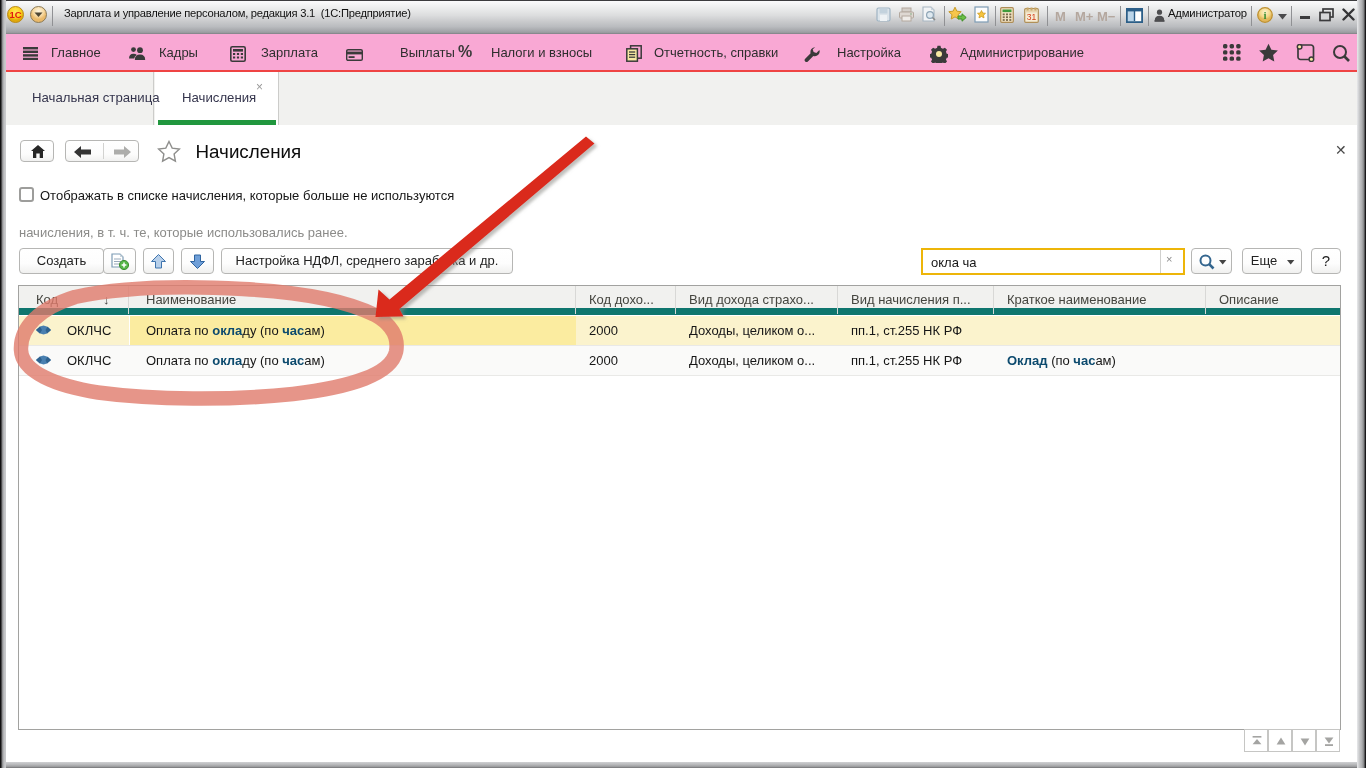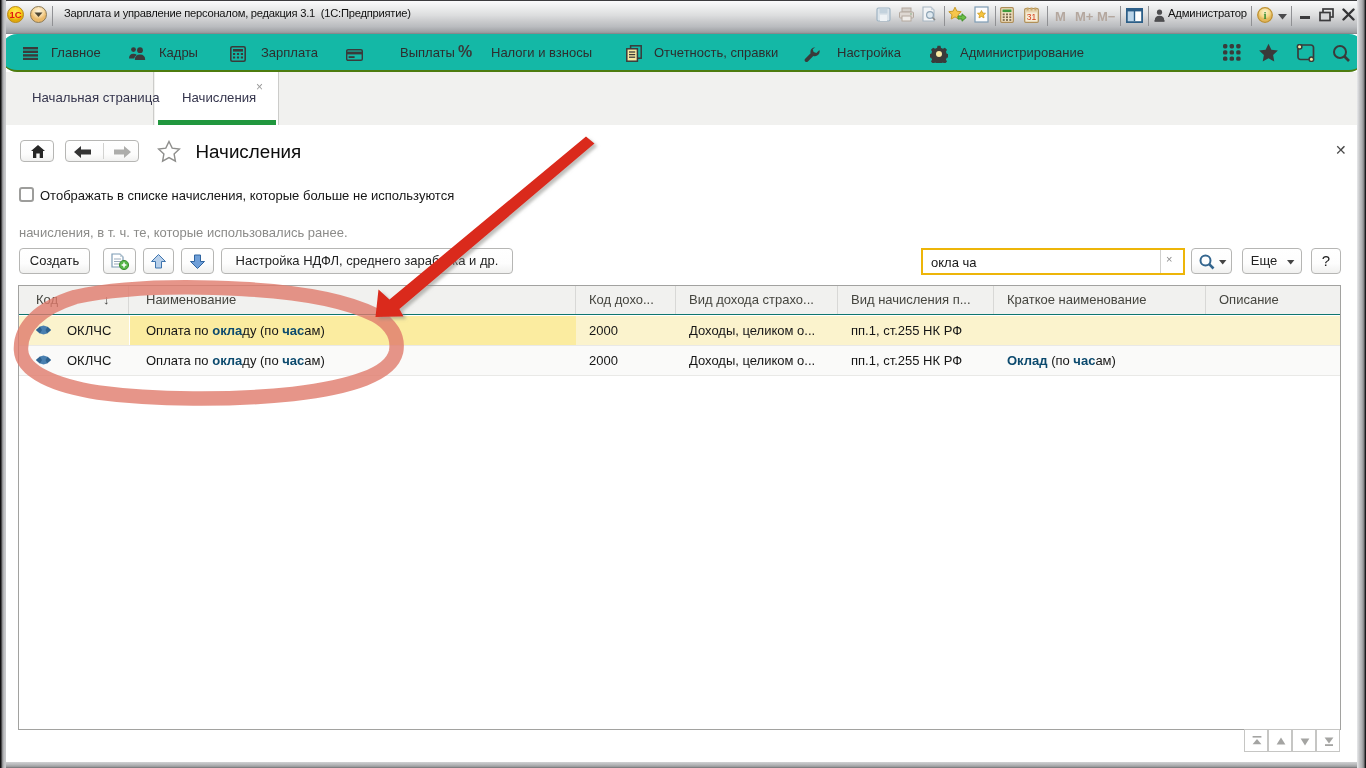--- a/index.html
+++ b/index.html
@@ -10,22 +10,22 @@
 
 #titlebar { position:absolute; left:0; top:1px; width:1366px; height:33px;
   background:linear-gradient(180deg,#fbfbfc 0%,#eceded 22%,#dcddde 45%,#cbccce 62%,#babcbf 80%,#a2a4a8 95%,#96989c 100%);
   border-bottom:1px solid #88898d; border-radius:7px 7px 0 0; }
 #topdark { position:absolute; left:0; top:0; width:1366px; height:9px; background:#3c3c3e; }
 #titlebar .ttext { position:absolute; left:64px; top:5.5px; font-size:11.2px; color:#111; letter-spacing:-0.25px; }
 .tsep { position:absolute; top:5px; width:1px; height:20px; background:#909194; }
 .mmtxt { position:absolute; top:8px; font-size:13px; font-weight:bold; color:#b4a79e; }
 
 
-#menubar { position:absolute; left:1px; top:34px; width:1364px; height:38px; background:#14b8a6;
-  border-bottom:2px solid #4d7c0f;border-radius:16px; }
+#menubar { position:absolute; left:1px; top:34px; width:1364px; height:38px; background:#f9a8d4;
+  border-bottom:2px solid #ef4444; }
 .mtxt { position:absolute; top:11px; font-size:13px; color:#2e2e2e; white-space:nowrap; }
 
 
 #tabbar { position:absolute; left:1px; top:72px; width:1364px; height:53px; background:#f1f1ef; }
 .tab1 { position:absolute; left:5px; top:0; width:148px; height:53px; background:#f1f1ef;
   border-right:1px solid #ccccca; }
 .tab2 { position:absolute; left:154px; top:0; width:124px; height:53px; background:#ffffff;
   border-right:1px solid #ccccca; }
 .tabtxt { position:absolute; top:90px; font-size:13.2px; color:#35354d; white-space:nowrap; z-index:5;margin-left:12px;}
 .green { position:absolute; left:158px; top:120px; width:118px; height:5px; background:#21973e; z-index:5;}
@@ -45,21 +45,21 @@
 
 .cbtn { position:absolute; top:123px; height:26px; background:linear-gradient(180deg,#ffffff 0%,#fdfdfd 60%,#f0f0ef 100%);
   border:1px solid #b6b6b4; border-radius:4px; font-size:13px; color:#222; text-align:center; line-height:23px;}
 #searchbox { position:absolute; left:915px; top:123px; width:264px; height:27px; border:2px solid #edb509; background:#fff; }
 #searchbox .txt { position:absolute; left:8px; top:5px; font-size:13px; color:#161616; }
 #searchbox .clr { position:absolute; left:243px; top:3px; color:#8a8a8a; font-size:11px;}
 #searchbox .dv { position:absolute; left:237px; top:0px; width:1px; height:23px; background:#d0d0ce;}
 
 
 #grid { position:absolute; left:12px; top:160px; width:1323px; height:445px; border:1px solid #a2a2a0; background:#fff; }
-#ghead { position:absolute; left:0; top:0; width:1321px; height:29px; background:#f1f1ef; border-bottom:1px solid #0f766e; }
+#ghead { position:absolute; left:0; top:0; width:1321px; height:29px; background:#f1f1ef; border-bottom:7px solid #0f766e; }
 .hcell { position:absolute; top:0; height:28px; line-height:28px; font-size:13px; color:#45453f; border-right:1px solid #d8d8d6; padding-left:13px; white-space:nowrap; overflow:hidden;}
 .row { position:absolute; left:0; width:1321px; height:30px; border-bottom:1px solid #e9e9e7; font-size:13px; color:#161616; }
 .cell { position:absolute; top:0; height:29px; line-height:29px; padding-left:13px; white-space:nowrap; overflow:hidden;}
 .grn { color:#0c4a6e; font-weight:bold; }
 
 #pager { position:absolute; left:1238px; top:604px; height:23px; }
 .pbtn { position:absolute; top:0; width:24px; height:23px; border:1px solid #c6c6c4; background:#fff; }
 
 #frame-left { position:absolute; left:0; top:0; width:6px; height:768px; z-index:50;
   background:linear-gradient(90deg,#111 0%,#111 17%,#6e6e70 30%,#a8a9ab 50%,#c2c3c5 75%,#cbccce 100%); }
@@ -308,21 +308,21 @@
     <svg class="abs" style="left:151px;top:15px;" width="24" height="23" viewBox="0 0 24 23">
       <path d="M12 1.5 l3.2 6.6 7.2 .9 -5.3 5 1.3 7.1 -6.4 -3.5 -6.4 3.5 1.3 -7.1 -5.3 -5 7.2 -.9 Z" fill="none" stroke="#8e8e8c" stroke-width="1.4"></path>
     </svg>
     <div id="pagetitle">Начисления</div>
     <div id="formclose">✕</div>
 
     <div id="chk"></div>
     <div id="chklabel">Отображать в списке начисления, которые больше не используются</div>
     <div class="hint" style="top:99.5px;">начисления, в т. ч. те, которые использовались ранее.</div>
 
-    <div class="cbtn" style="left:13px;width:71px;">Создать</div>
+    <div class="cbtn" style="left:13px;width:85px;">Создать</div>
     <div class="cbtn" style="left:97px;width:33px;">
       <svg class="abs" style="left:7px;top:4px;" width="18" height="17" viewBox="0 0 18 17">
         <path d="M1 1 h8 l3 3 v10 h-11 Z" fill="#fff" stroke="#7d9cb5" stroke-width="1.2"></path>
         <path d="M9 1 l3 3 h-3 Z" fill="#c9d4dc"></path>
         <g stroke="#9ab" stroke-width="1">
             <line x1="3" y1="6" x2="10" y2="6"></line>
             <line x1="3" y1="8.5" x2="10" y2="8.5"></line>
             <line x1="3" y1="11" x2="10" y2="11"></line>
           </g>
         <circle cx="13" cy="12" r="4.6" fill="#57b647" stroke="#3e8f31" stroke-width="1"></circle>

